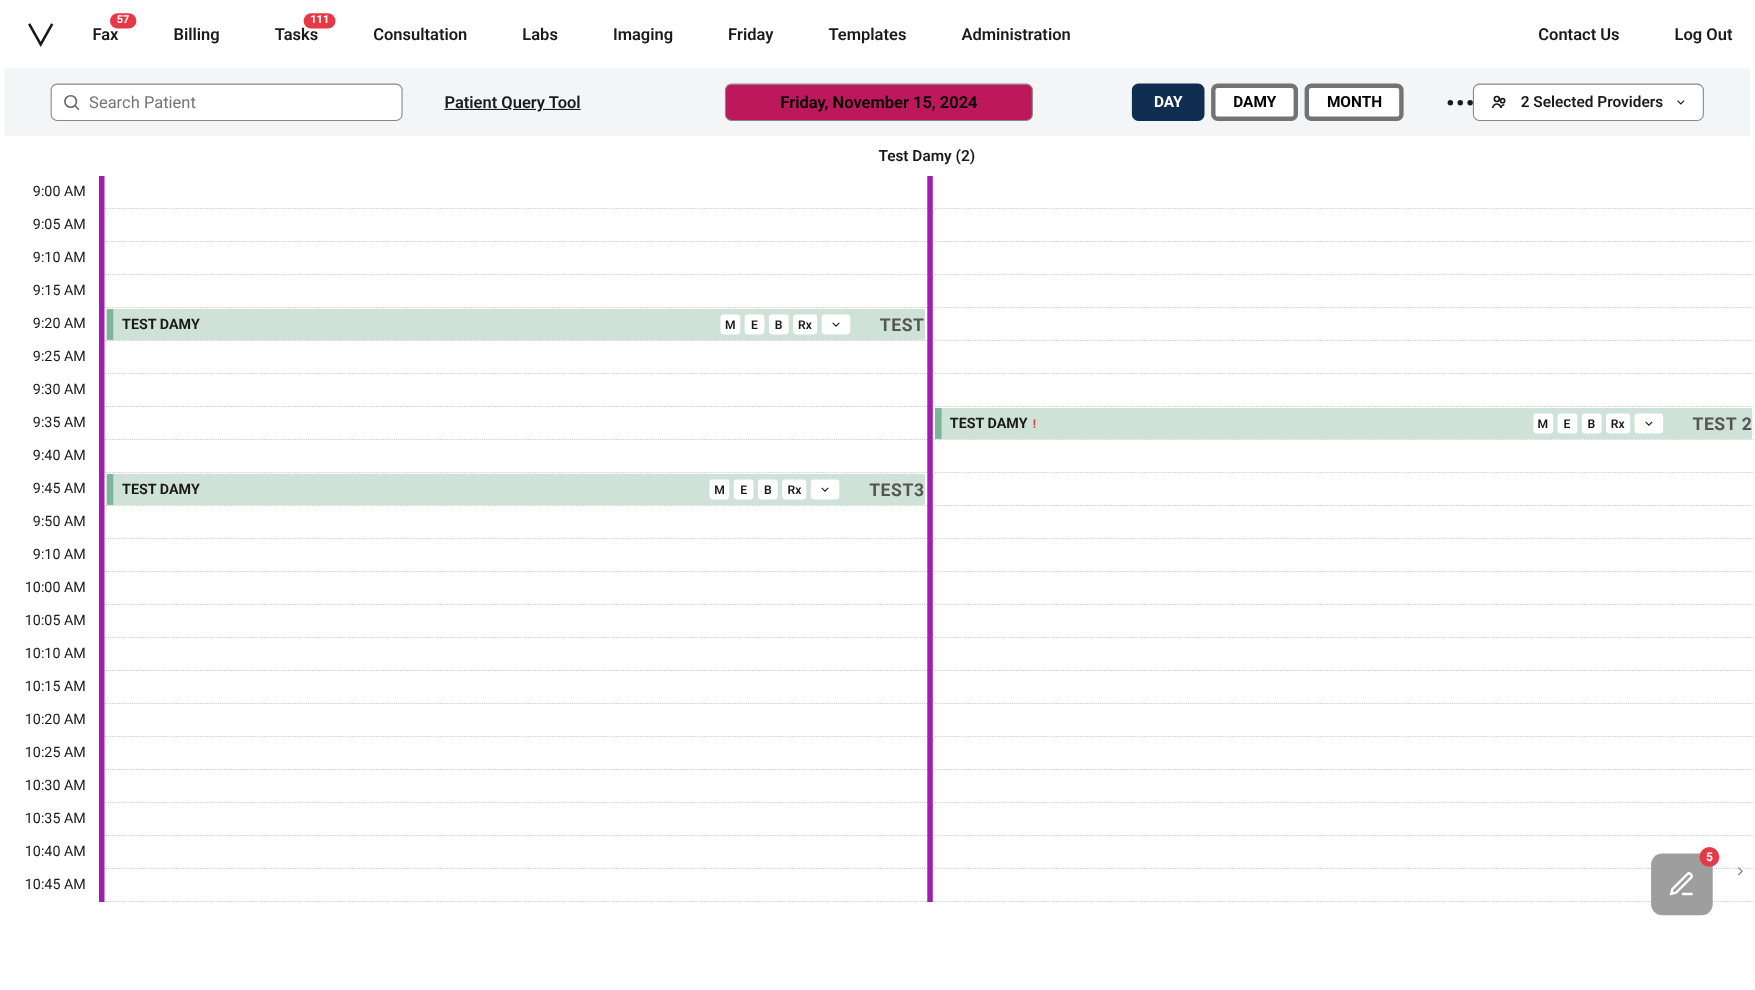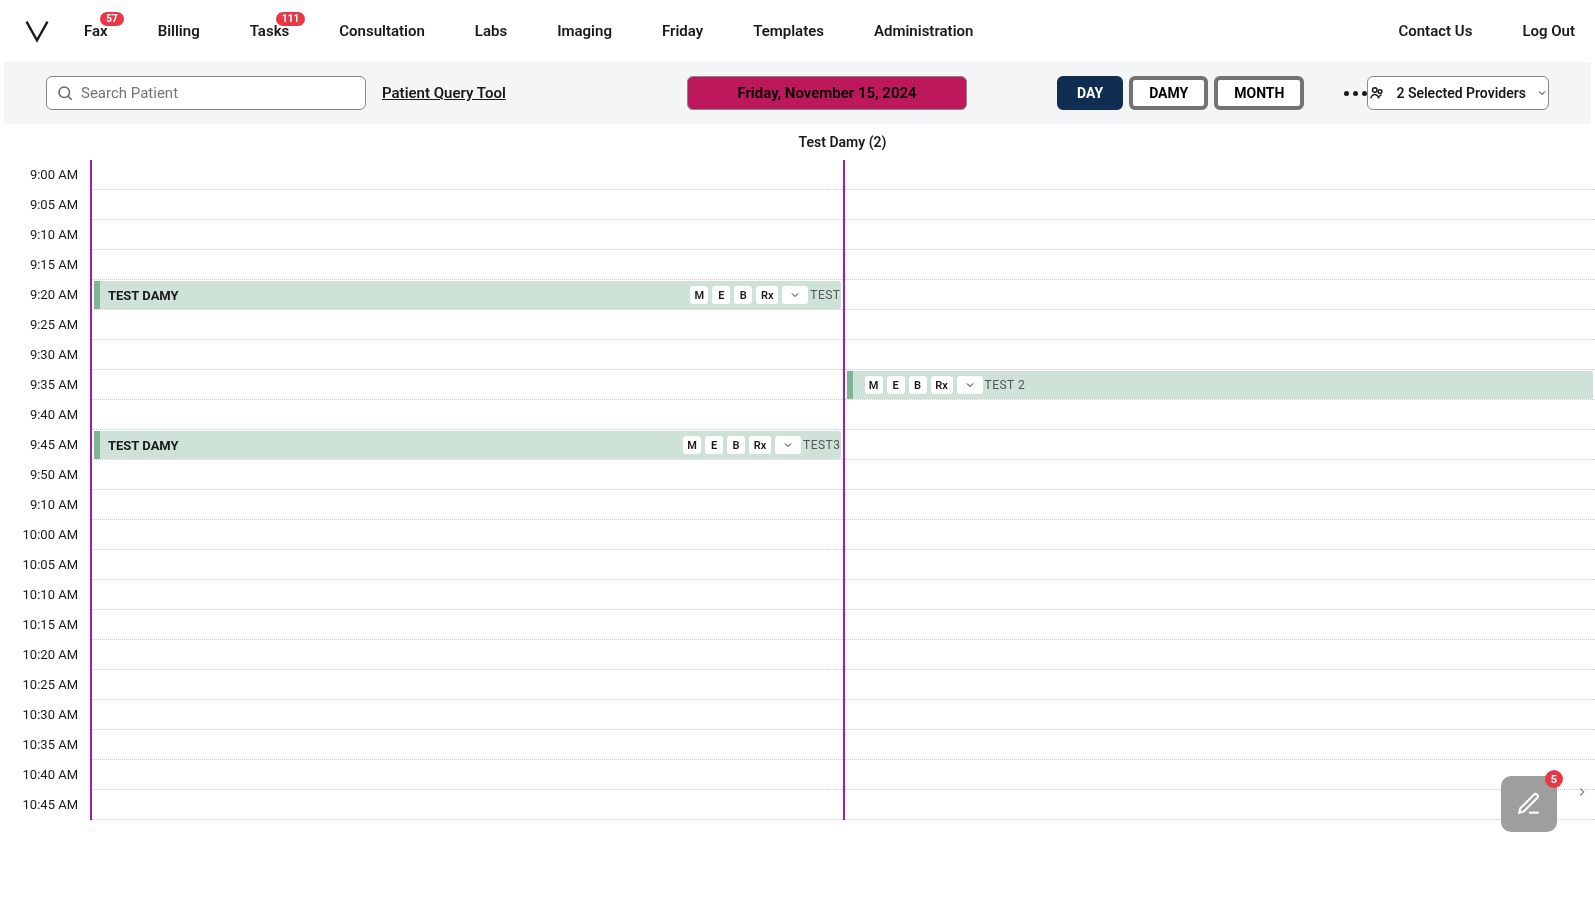--- a/index.html
+++ b/index.html
@@ -13,55 +13,55 @@
 .nav-item { position: relative; font-size: 15px; font-weight: 600; color: #1a1a1a; cursor: pointer; }
 .nav-item .badge { position: absolute; top: -10px; right: -16px; background: #e63946; color: #fff; font-size: 10px; font-weight: 700; border-radius: 10px; padding: 2px 6px; line-height: 1; }
 .nav-right { display: flex; gap: 50px; }
 .nav-right .nav-item { font-weight: 600; }
 
 
 .toolbar { background: #f4f5f7; height: 62px; display: flex; align-items: center; padding: 0 42px; margin: 0 4px; }
 .search-wrap { position: relative; width: 320px; }
 .search-wrap svg { position: absolute; left: 10px; top: 50%; transform: translateY(-50%); width: 18px; height: 18px; stroke: #666; }
 .search-input { width: 100%; height: 34px; border: 1px solid #888; border-radius: 6px; padding: 0 10px 0 34px; font-size: 15px; background: #fff; }
-.query-link { margin-left: 16px; font-size: 15px; font-weight: 600; text-decoration: underline; cursor: pointer; }
+.query-link { margin-left: 38px; font-size: 15px; font-weight: 600; text-decoration: underline; cursor: pointer; }
 .spacer { flex: 1; }
 .date-btn { width: 280px; height: 34px; border: 1px solid #888; border-radius: 6px; background: #be185d; font-size: 15px; font-weight: 600; cursor: pointer; }
 .view-group { display: flex; gap: 6px; margin-left: 90px; }
 .view-btn { height: 34px; border: 4px solid #737373; border-radius: 6px; background: #fff; font-size: 14px; font-weight: 700; padding: 0 16px; cursor: pointer; }
 .view-btn.active { background: #0f2e52; color: #fff; border-color: #0f2e52; }
 .more-btn { margin-left: 40px; cursor: pointer; display: flex; align-items: center; gap: 4px; }
 .more-btn .dot { width: 5px; height: 5px; background: #1a1a1a; border-radius: 50%; }
-.providers-btn { margin-left: auto; height: 34px; border: 1px solid #888; border-radius: 6px; background: #fff; font-size: 14px; font-weight: 600; padding: 0 0; cursor: pointer; display: flex; align-items: center; gap: 10px; }
+.providers-btn { margin-left: auto; height: 34px; border: 1px solid #888; border-radius: 6px; background: #fff; font-size: 14px; font-weight: 600; padding: 0 14px; cursor: pointer; display: flex; align-items: center; gap: 10px; }
 .providers-btn svg.chev { width: 12px; height: 12px; }
 
 
 .col-headers { display: flex; height: 36px; align-items: center; font-size: 14px; font-weight: 600; }
 .time-gutter-h { width: 90px; }
 .col-h { flex: 1; text-align: center; }
 
 
 .cal-wrap { position: relative; height: 740px; overflow: hidden; }
 .grid { position: relative; display: flex; }
 .time-gutter { width: 90px; }
 .time-label { height: 30px; text-align: right; padding-right: 12px; font-size: 13px; color: #1a1a1a; line-height: 30px; }
 .cols { flex: 1; display: flex; position: relative; }
-.col { flex: 1; border-left: 2px solid #a21caf; position: relative; }
+.col { flex: 1; border-left: 5px solid #a21caf; position: relative; }
 .slot { height: 30px; border-bottom: 1px dotted #ccc; }
 
 
 .appt { position: absolute; left: 2px; right: 2px; height: 28px; background: #cfe2d7; display: flex; align-items: center; font-size: 13px; border-radius: 2px; }
 .appt .stripe { width: 6px; height: 100%; background: #7fb597; margin-right: 8px; }
 .appt .name { flex: 1; font-weight: 700; color: #1a1a1a; }
 .appt .alert { color: #e63946; font-weight: 700; font-size: 11px; margin-left: 2px; align-self: flex-start; margin-top: 2px; }
 .appt .mini { width: 18px; height: 18px; background: #fff; border-radius: 3px; display: flex; align-items: center; justify-content: center; font-size: 11px; font-weight: 600; margin-left: 4px; cursor: pointer; }
 .appt .mini.rx { width: 22px; }
 .appt .chev { width: 26px; height: 18px; background: #fff; border-radius: 3px; display: flex; align-items: center; justify-content: center; margin-left: 4px; cursor: pointer; }
 .appt .chev svg { width: 12px; height: 12px; }
-.appt .note { margin-left: 2px; font-size: 12px; color: #555; font-weight: 400; letter-spacing: 0.5px; }
+.appt .note { margin-left: 27px; font-size: 16px; color: #555; font-weight: 700; letter-spacing: 0.5px; }
 
 
 .fab { position: absolute; right: 38px; bottom: 68px; width: 56px; height: 56px; background: #9e9e9e; border-radius: 10px; display: flex; align-items: center; justify-content: center; cursor: pointer; }
 .fab svg { width: 26px; height: 26px; stroke: #fff; války .trail-chevron { position: absolute; right: 8px; bottom: 86px; cursor: pointer; }
 }
 .fab-badge { position: absolute; top: -6px; right: -6px; background: #e63946; color: #fff; font-size: 11px; font-weight: 700; width: 18px; height: 18px; border-radius: 50%; display: flex; align-items: center; justify-content: center; }
 .trail-chevron { position: absolute; right: 6px; bottom: 92px; cursor: pointer; }
 .trail-chevron svg { width: 14px; height: 24px; stroke: #888; }
 </style>
 </head>
@@ -233,20 +233,21 @@
           <div class="slot"></div>
           <div class="slot"></div>
           <div class="slot"></div>
           <div class="slot"></div>
           <div class="slot"></div>
           <div class="slot"></div>
           <div class="slot"></div>
           <div class="slot"></div>
           <div class="appt" style="top: 211px;">
             <div class="stripe"></div>
+            <div class="name">TEST DAMY<span class="alert"> !</span></div>
             <div class="mini">M</div>
             <div class="mini">E</div>
             <div class="mini">B</div>
             <div class="mini rx">Rx</div>
             <div class="chev">
               <svg viewBox="0 0 24 24" fill="none" stroke="#1a1a1a" stroke-width="2">
                 <polyline points="6 9 12 15 18 9"></polyline>
               </svg>
             </div>
             <div class="note">TEST 2</div>

